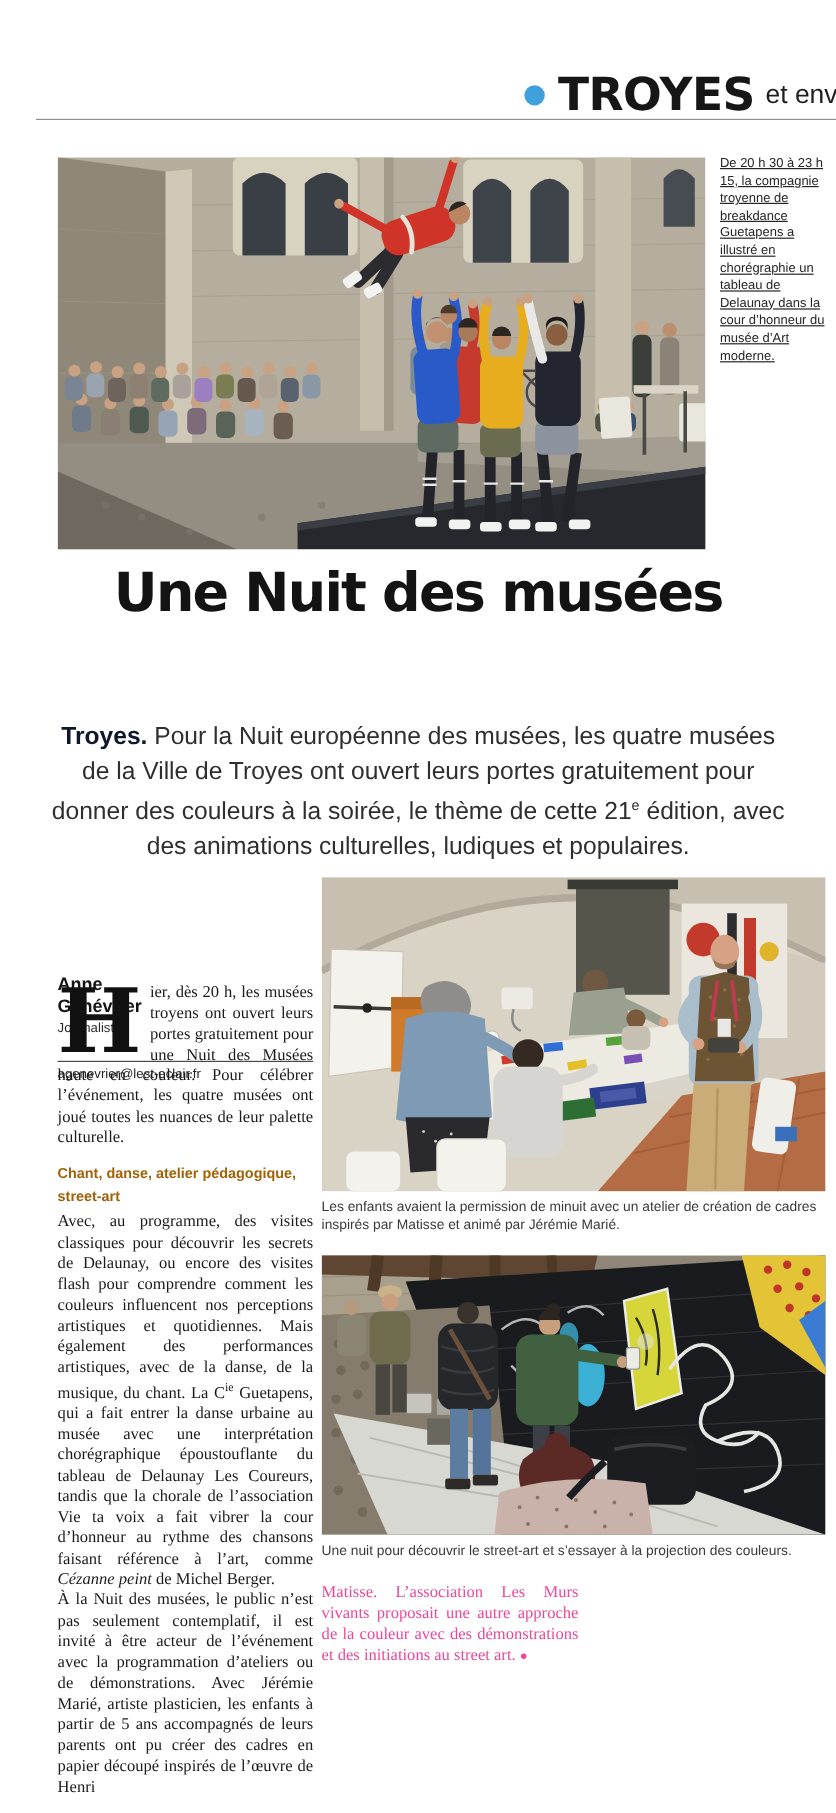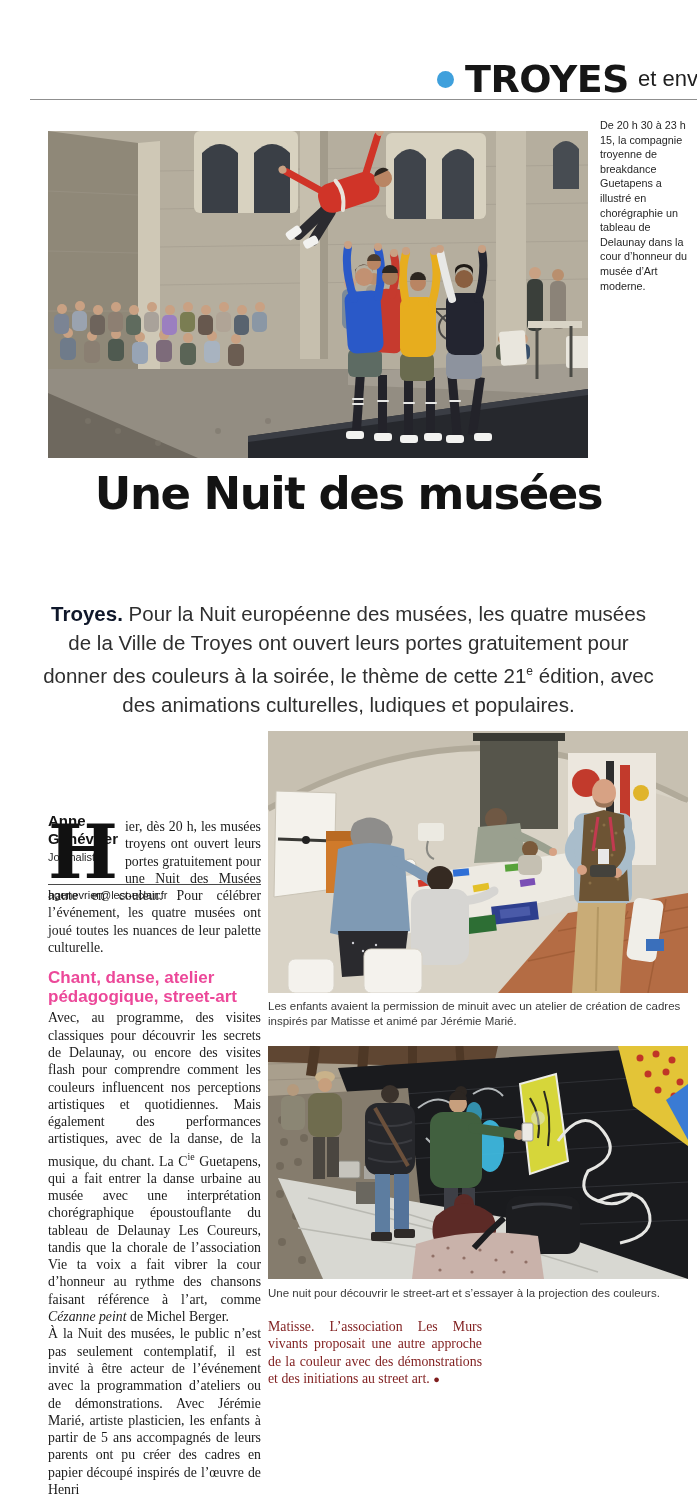--- a/index.html
+++ b/index.html
@@ -10,55 +10,55 @@
   }
   
   .section-header{ position:absolute; left:437px; top:57px; display:flex; align-items:center; white-space:nowrap; }
   .section-dot{ width:17px; height:17px; border-radius:50%; background:#3fa0dc; margin-right:11px; flex:0 0 auto; }
   .section-title{ font-family:"DejaVu Sans", sans-serif; font-weight:bold; font-size:38px; letter-spacing:-0.5px; color:#161616; }
   .section-suffix{ font-size:22px; color:#1e1e1e; margin-left:9px; font-weight:400; }
   .rule-top{ position:absolute; left:30px; top:99px; width:667px; height:1px; background:#8f8f8f; }
   
   .hero-photo{ position:absolute; left:48px; top:131px; width:540px; height:327px; overflow:hidden; }
   .hero-photo svg{ display:block; width:100%; height:100%; }
-  .hero-caption{ position:absolute; left:600px; top:118px; width:95px; font-size:10.8px; line-height:14.6px; color:#262626; }
+  .hero-caption{ position:absolute; left:600px; top:129px; width:95px; font-size:10.8px; line-height:14.6px; color:#262626;text-decoration:underline; }
   
   .headline{ position:absolute; left:0; top:466px; width:697px; text-align:center;
     font-family:"DejaVu Sans", sans-serif; font-weight:bold; font-size:45px; line-height:56px; letter-spacing:-1.5px; color:#131313; }
   .lede{ position:absolute; left:38px; top:599px; width:621px; text-align:center;
     font-size:20.5px; line-height:29px; color:#2f2f2f; font-weight:400; }
   .lede .loc{ color:#0f172a; font-weight:bold; }
   .lede sup{ font-size:12px; }
   
   .byline{ position:absolute; left:48px; top:768px; width:213px;margin-top:44px; }
   .byline .bname{ font-size:15px; line-height:17.5px; font-weight:bold; color:#141414; }
   .byline .brole{ margin-top:4px; font-size:11px; color:#2a2a2a; padding-bottom:21px; border-bottom:1px solid #4a4a4a; }
   .byline .bemail{ margin-top:4px; font-size:11px; color:#242424; text-decoration:none; display:block; }
   
   .article-col{ position:absolute; left:48px; top:818px; width:213px;
     font-family:"Liberation Serif", serif; font-size:13.8px; line-height:17.3px;
     text-align:justify; hyphens:auto; -webkit-hyphens:auto; color:#1b1b1b; }
   .article-col p{ margin:0; }
   .dropcap{ float:left; font-family:"DejaVu Serif", serif; font-weight:bold;
     font-size:74px; line-height:60px; padding:4px 7px 0 0; color:#111; }
   .subhead{ font-family:"Liberation Sans", sans-serif; font-weight:bold;
-    font-size:17px; line-height:18.5px; color:#ec4899; margin:13px 0 3px 0; text-align:left; }
+    font-size:12px; line-height:18.5px; color:#a16207; margin:13px 0 3px 0; text-align:left; }
   .ital{ font-style:italic; }
   .article-col sup, .para-end sup{ font-size:10px; }
   
   .photo-block{ position:absolute; left:268px; width:420px; overflow:hidden; }
   .photo-block svg{ display:block; width:100%; height:100%; }
   .photo-workshop{ top:731px; height:262px; }
   .photo-street{ top:1046px; height:233px; }
   .photo-caption{ position:absolute; left:268px; width:420px; font-size:11.5px; line-height:15px; color:#3a3a3a; }
   .cap-workshop{ top:999px; }
   .cap-street{ top:1286px; }
   .para-end{ position:absolute; left:268px; top:1318px; width:214px;
     font-family:"Liberation Serif", serif; font-size:13.8px; line-height:17.3px;
-    text-align:justify; hyphens:auto; color:#7f1d1d; }
+    text-align:justify; hyphens:auto; color:#ec4899; }
   .endmark{ font-size:11px; }
 </style>
 </head>
 <body>
 
 <div class="page">
 
   <div class="section-header">
     <span class="section-dot"></span>
     <span class="section-title">TROYES</span>

